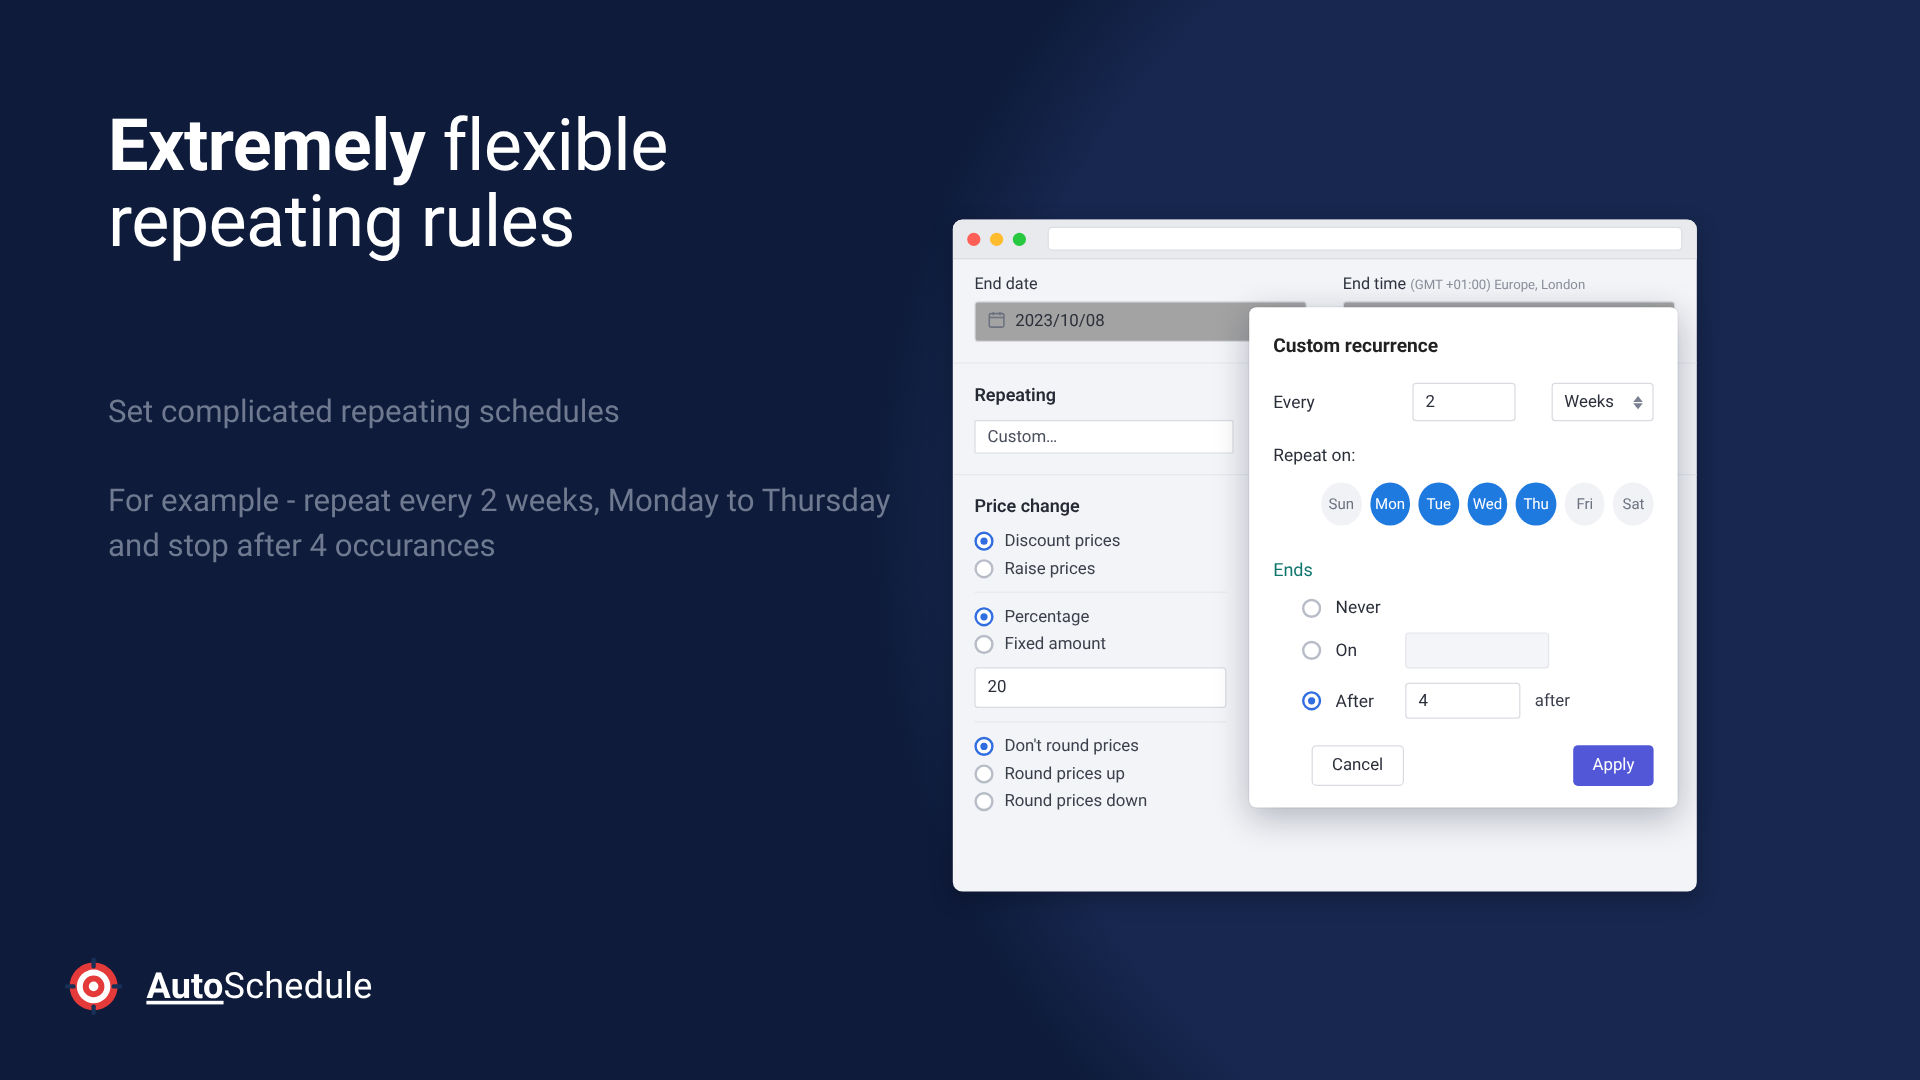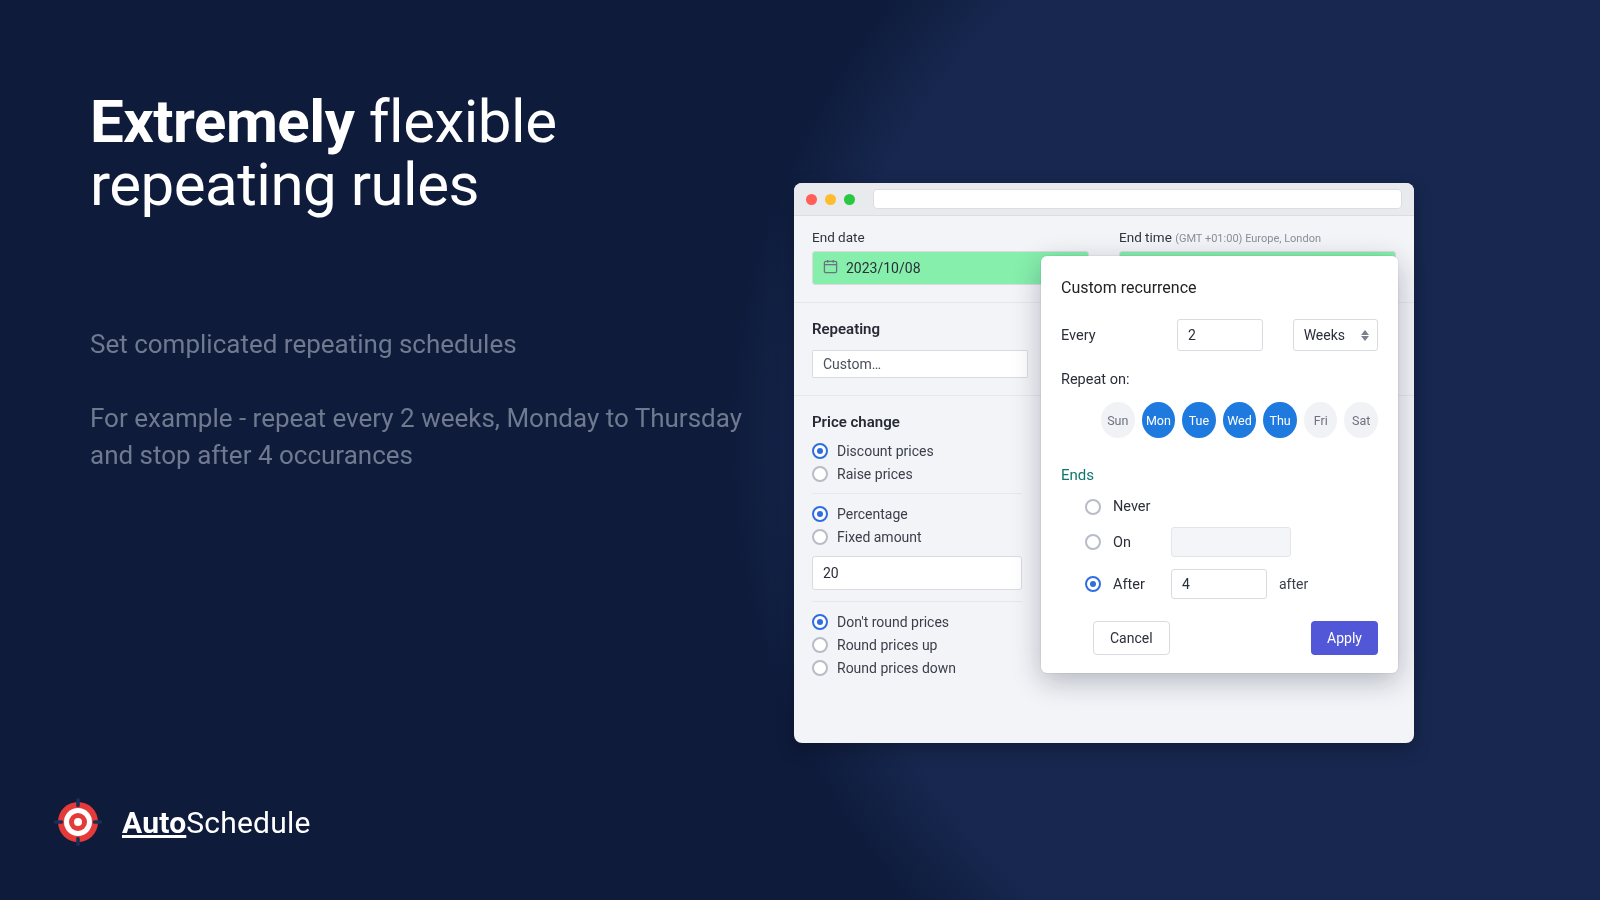--- a/index.html
+++ b/index.html
@@ -96,21 +96,21 @@
     padding: 13px 18px 18px 18px;
     font-size: 14px;
     color: #2b2f3a;
   }
   .form-row { display: flex; gap: 30px; }
   .col { flex: 1; min-width: 0; }
   .field-label { font-size: 13.5px; color: #2f3440; margin-bottom: 6px; display: block; }
   .field-label .muted { font-size: 11px; color: #8a8f9b; font-weight: 400; }
   .text-input {
     width: 100%; height: 34px;
-    background: #86efac; border: 1px solid #d9dbe1; border-radius: 3px;
+    background: #a3a3a3; border: 1px solid #d9dbe1; border-radius: 3px;
     display: flex; align-items: center; padding: 0 10px; gap: 8px;
     font-size: 14px; color: #2b2f3a;
   }
   .section-divider { height: 1px; background: #e6e8ec; margin: 17px -18px; }
   .section-title { font-size: 15px; font-weight: 600; color: #262a35; margin-bottom: 12px; }
   .select-box {
     width: 216px; height: 28px;
     background: #fff; border: 1px solid #d9dbe1; border-radius: 1px;
     display: flex; align-items: center; justify-content: space-between;
     padding: 0 10px; font-size: 14px; color: #4a4f5c;
@@ -139,21 +139,21 @@
     top: 256px; left: 1041px;
     width: 357px;
     background: #fff;
     border-radius: 6px;
     box-shadow: 0 8px 28px rgba(10,20,50,.28), 0 0 0 1px rgba(0,0,0,.04);
     padding: 22px 20px 18px 20px;
     z-index: 5;
     color: #2b2f3a;
     font-size: 14.5px;
   }
-  .pop-title { font-size: 16px; font-weight: 400; color: #222; margin-bottom: 22px; }
+  .pop-title { font-size: 16px; font-weight: 700; color: #222; margin-bottom: 22px; }
   .pop-row { display: flex; align-items: center; gap: 30px; margin-bottom: 20px; }
   .pop-label { width: 100px; font-size: 14.5px; color: #2b2f3a; }
   .pop-num {
     width: 96px; height: 32px; border: 1px solid #d9dbe1; border-radius: 3px;
     display: flex; align-items: center; padding: 0 10px; font-size: 14px;
   }
   .pop-select {
     width: 96px; height: 32px; border: 1px solid #d9dbe1; border-radius: 3px;
     display: flex; align-items: center; justify-content: space-between;
     padding: 0 8px 0 10px; font-size: 14px;

